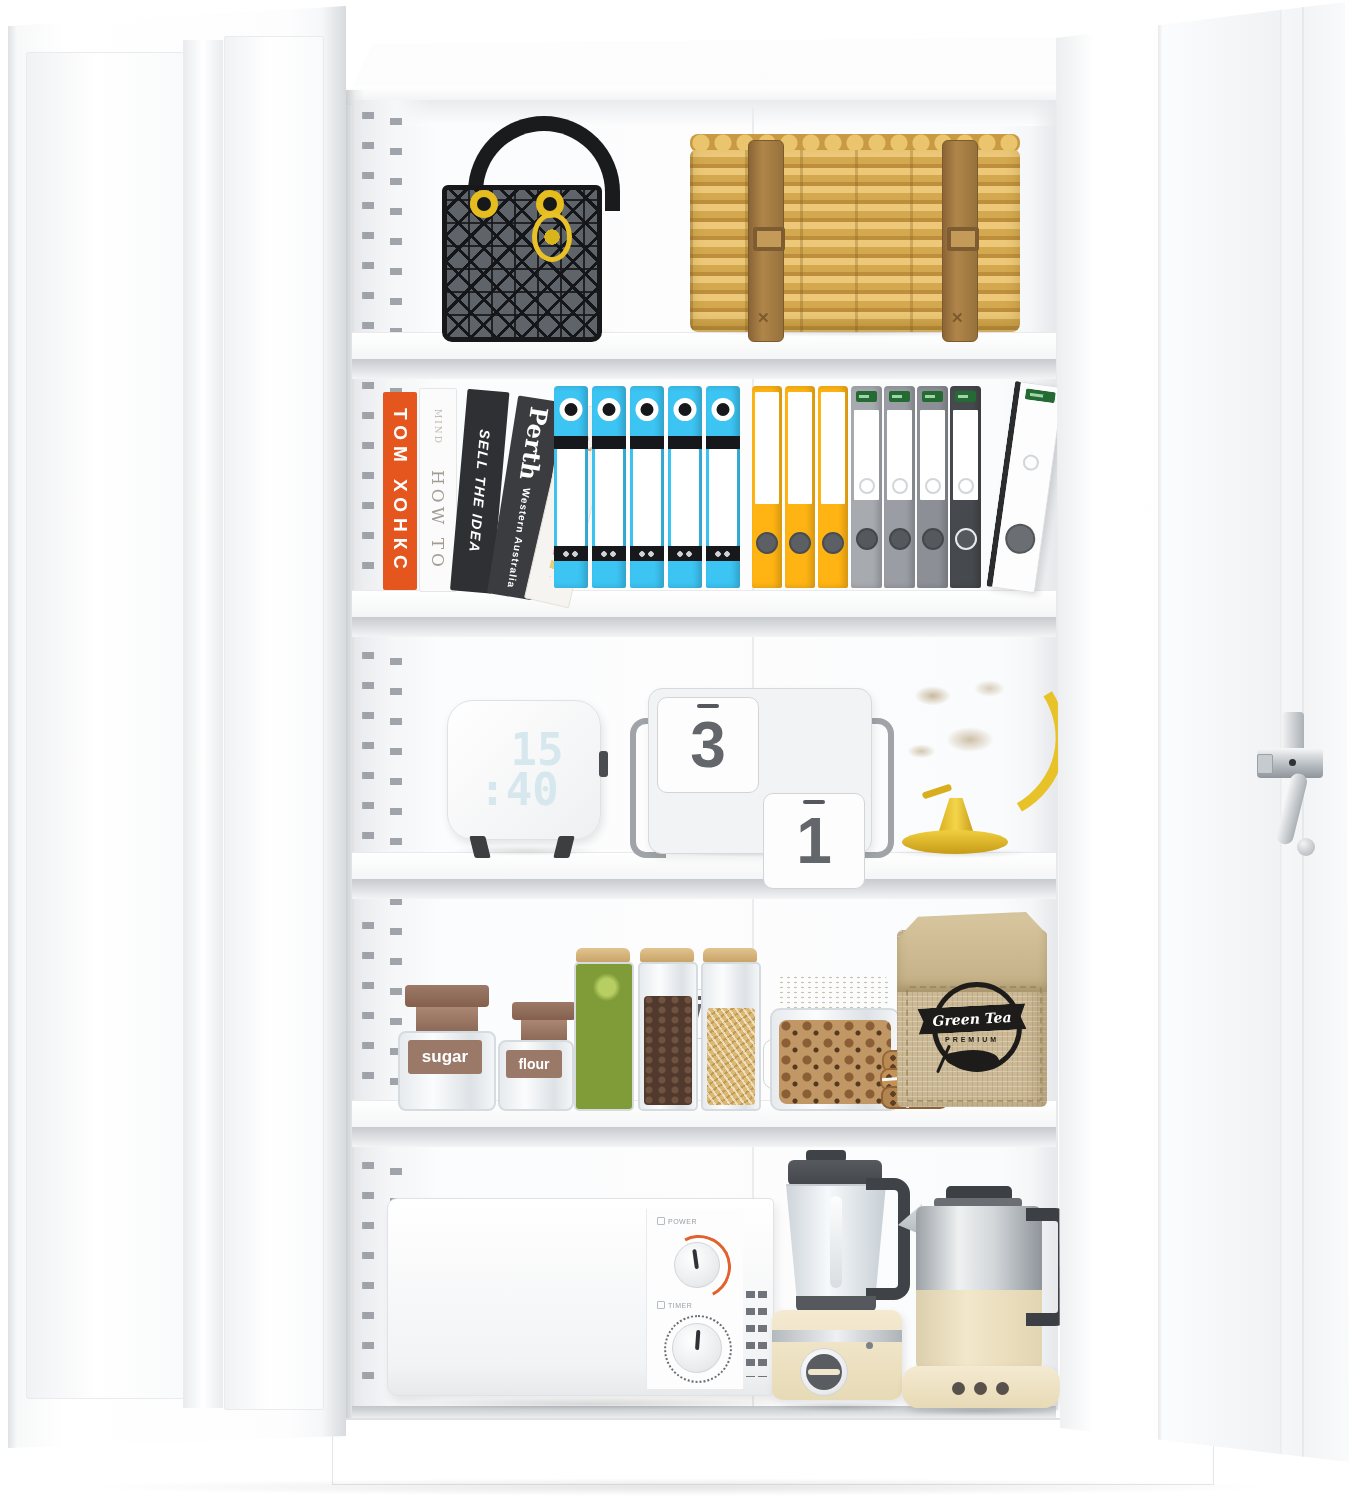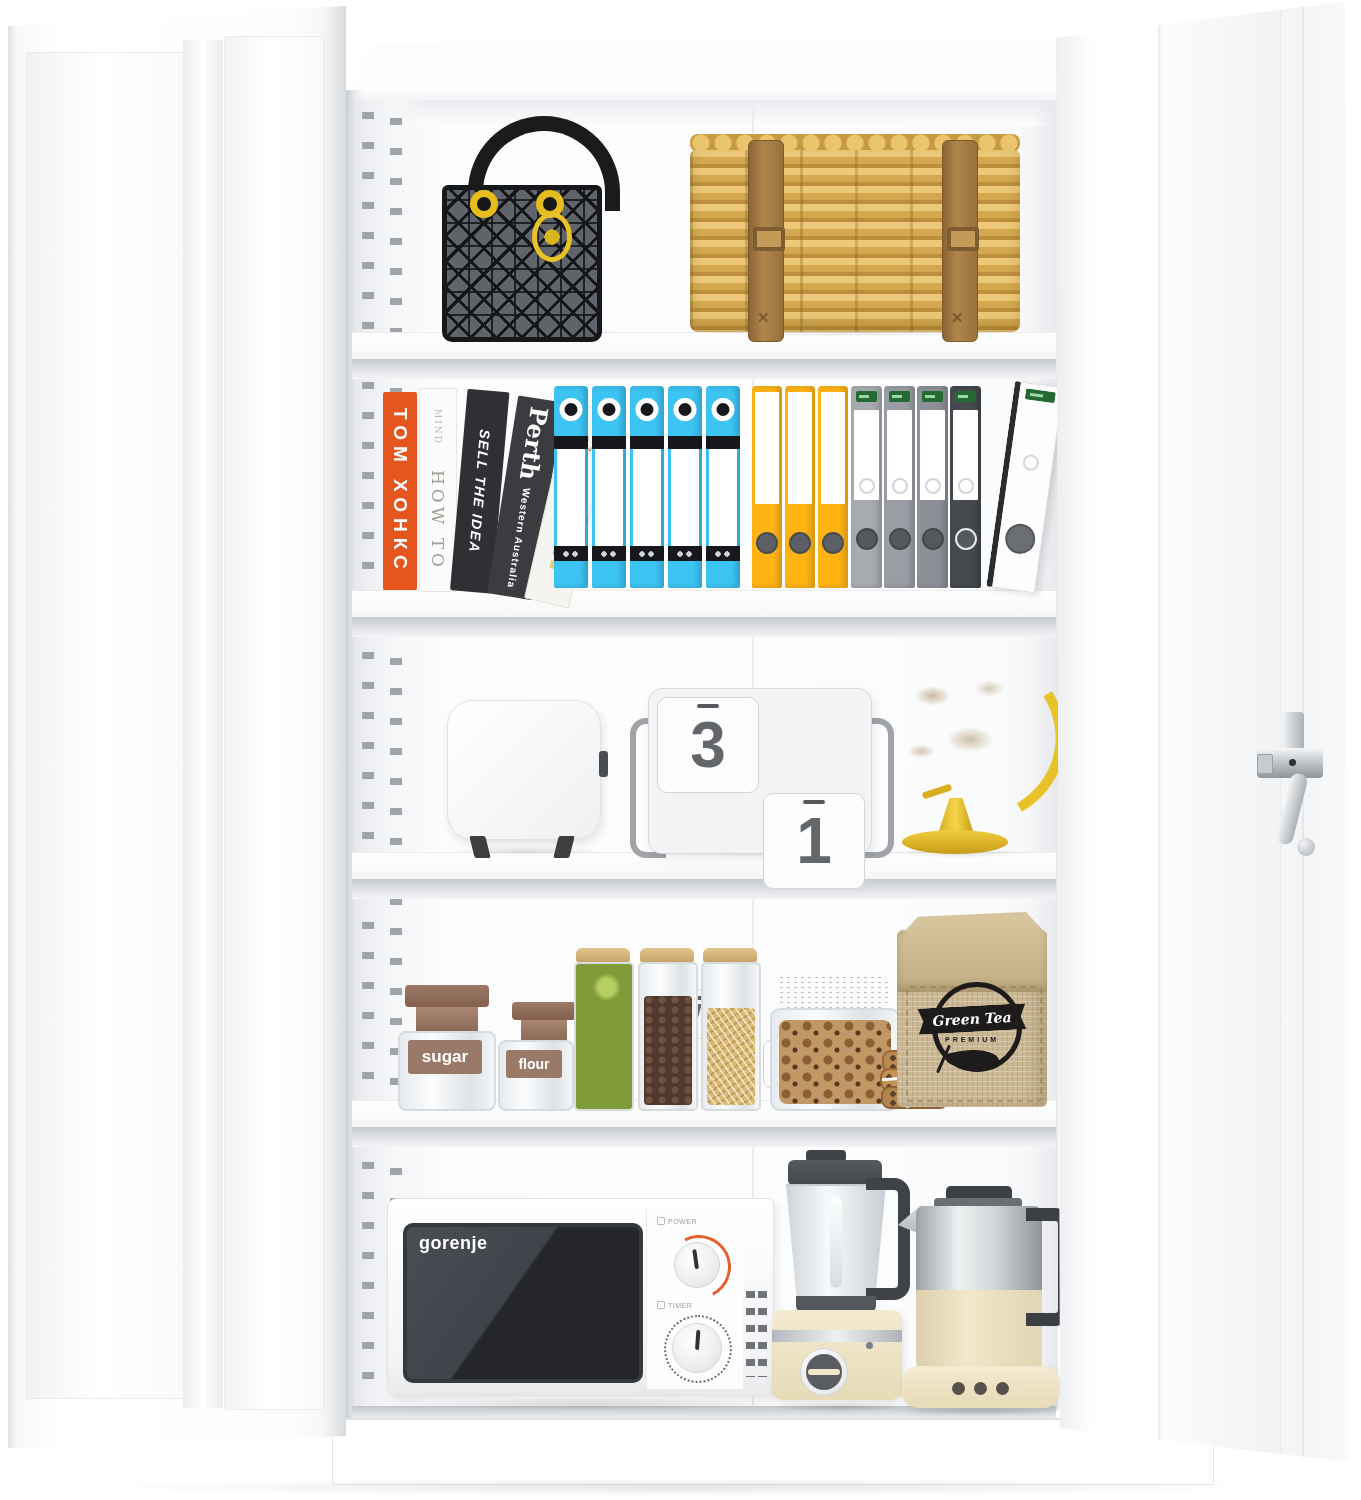--- a/index.html
+++ b/index.html
@@ -311,20 +311,24 @@
     </div>
 
   <div class="abs" style="left:986px;top:382px;width:42px;height:206px;background:#fdfdfe;border:1px solid #dcdfe2;border-left:6px solid #2a2c2e;border-radius:3px;transform:rotate(8deg);transform-origin:50% 100%;box-shadow:4px 2px 6px rgba(0,0,0,.12);">
     <div class="b-sticker"></div>
     <div class="label-faint-ring" style="bottom:120px;"></div>
     <div class="b-hole" style="top:140px;width:26px;height:26px;background:#6b6f73;border:2px solid #53575b;"></div>
   </div>
 
   <div class="abs item-shadow" style="left:450px;top:846px;width:150px;"></div>
   <div class="abs clock-body">
+    <div class="abs clock-screen">
+      <div style="text-align:center;padding-left:26px;">15</div>
+      <div style="text-align:center;padding-right:10px;">:40</div>
+    </div>
     <div class="abs" style="right:-8px;top:50px;width:9px;height:26px;background:#4a4d50;border-radius:3px;"></div>
   </div>
   <div class="abs clock-leg" style="left:472px;top:836px;transform:skewX(14deg);"></div>
   <div class="abs clock-leg" style="left:556px;top:836px;transform:skewX(-14deg);"></div>
 
   <div class="abs cal-wire" style="left:630px;top:718px;border-right:none;border-radius:16px 0 0 16px;"></div>
   <div class="abs cal-wire" style="left:858px;top:718px;border-left:none;border-radius:0 16px 16px 0;"></div>
   <div class="abs item-shadow" style="left:650px;top:847px;width:220px;"></div>
   <div class="abs cal-frame">
     <div class="abs cal-card" style="left:8px;top:8px;width:100px;height:94px;font-size:64px;font-weight:bold;">
@@ -401,23 +405,20 @@
   <div class="abs" style="left:932px;top:982px;width:80px;height:80px;border:5px solid #1d1c1a;border-radius:50%;"></div>
   <div class="abs ribbon" style="left:918px;top:1006px;width:108px;height:26px;font-size:14px;transform:rotate(-3deg);clip-path:polygon(0 0,100% 0,95% 50%,100% 100%,0 100%,5% 50%);">
       <span>Green Tea</span>
     </div>
   <div class="abs" style="left:932px;top:1036px;width:80px;text-align:center;font-size:7px;letter-spacing:3px;color:#1d1c1a;font-weight:bold;">PREMIUM</div>
   <div class="abs" style="left:946px;top:1048px;width:52px;height:22px;background:#1d1c1a;border-radius:2% 100% 15% 100%;transform:rotate(-14deg);"></div>
   <div class="abs" style="left:942px;top:1044px;width:3px;height:30px;background:#1d1c1a;border-radius:2px;transform:rotate(24deg);"></div>
 
   <div class="abs item-shadow" style="left:400px;top:1398px;width:380px;height:12px;"></div>
   <div class="abs mw-body">
-    <div class="abs mw-door">
-      <span class="abs txt-gorenje" style="left:12px;top:6px;">gorenje</span>
-    </div>
     <div class="abs" style="left:258px;top:10px;width:96px;height:180px;background:#fdfdfe;border-left:1px solid #e8eaec;">
       <div class="abs mw-small-label" style="left:10px;top:8px;">
           <span>POWER</span>
         </div>
       <div class="abs" style="left:20px;top:26px;width:58px;height:58px;border:3px solid rgba(0,0,0,0);border-top-color:#e2622e;border-right-color:#e2622e;border-radius:50%;transform:rotate(18deg);"></div>
       <div class="abs knob" style="left:27px;top:33px;width:44px;height:44px;">
         <div class="knob-pointer" style="transform:translateX(-50%) rotate(-8deg);"></div>
       </div>
       <div class="abs mw-small-label" style="left:10px;top:92px;">
           <span>TIMER</span>

